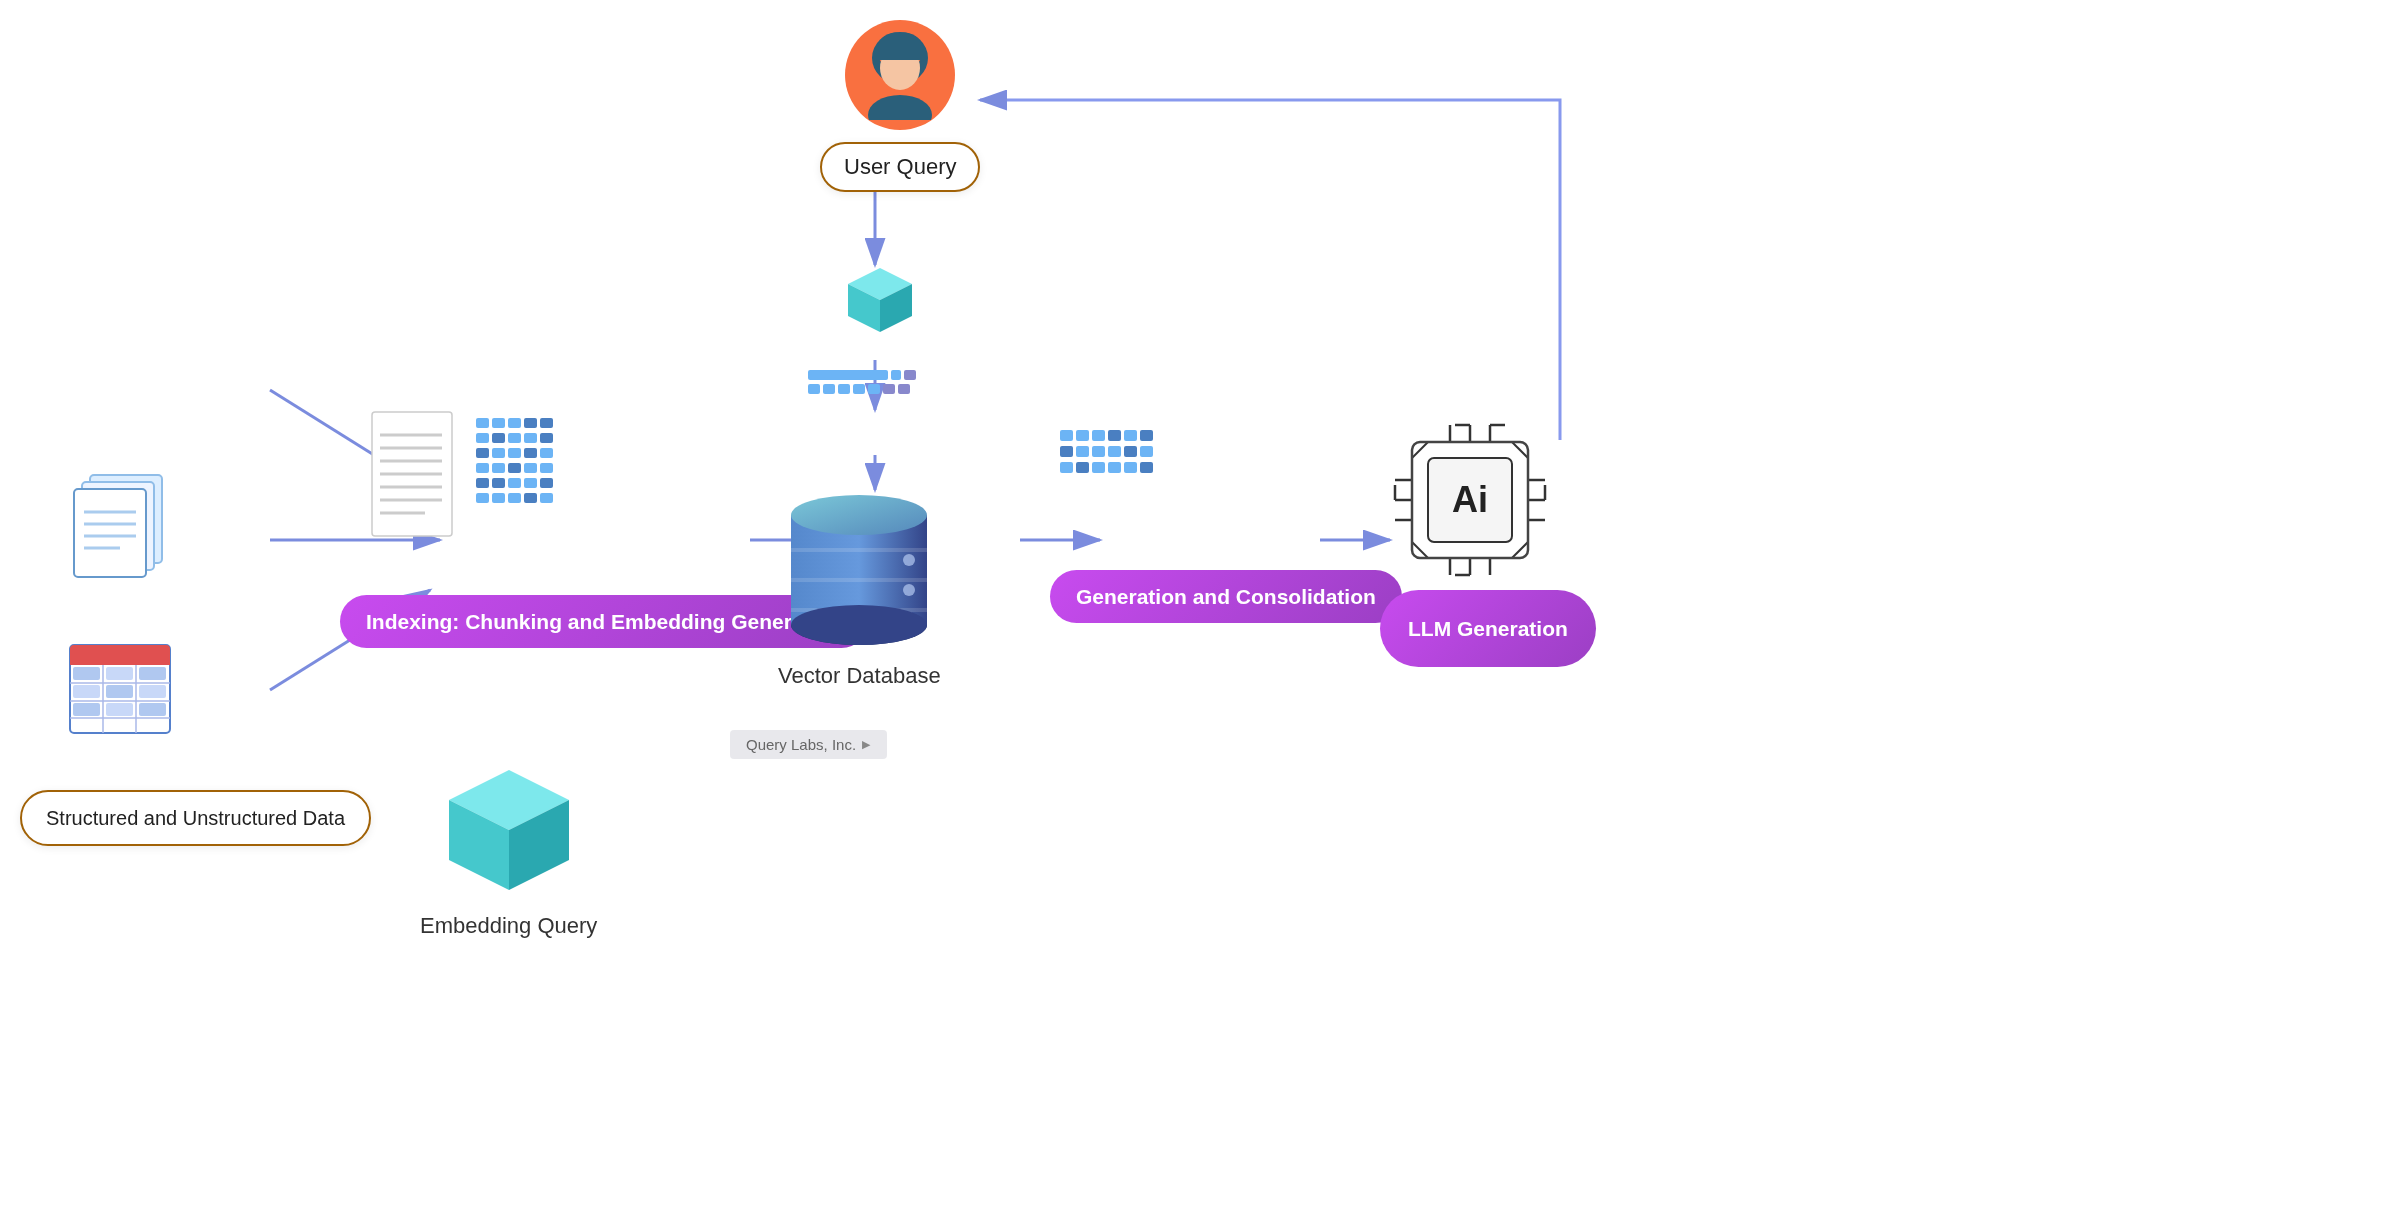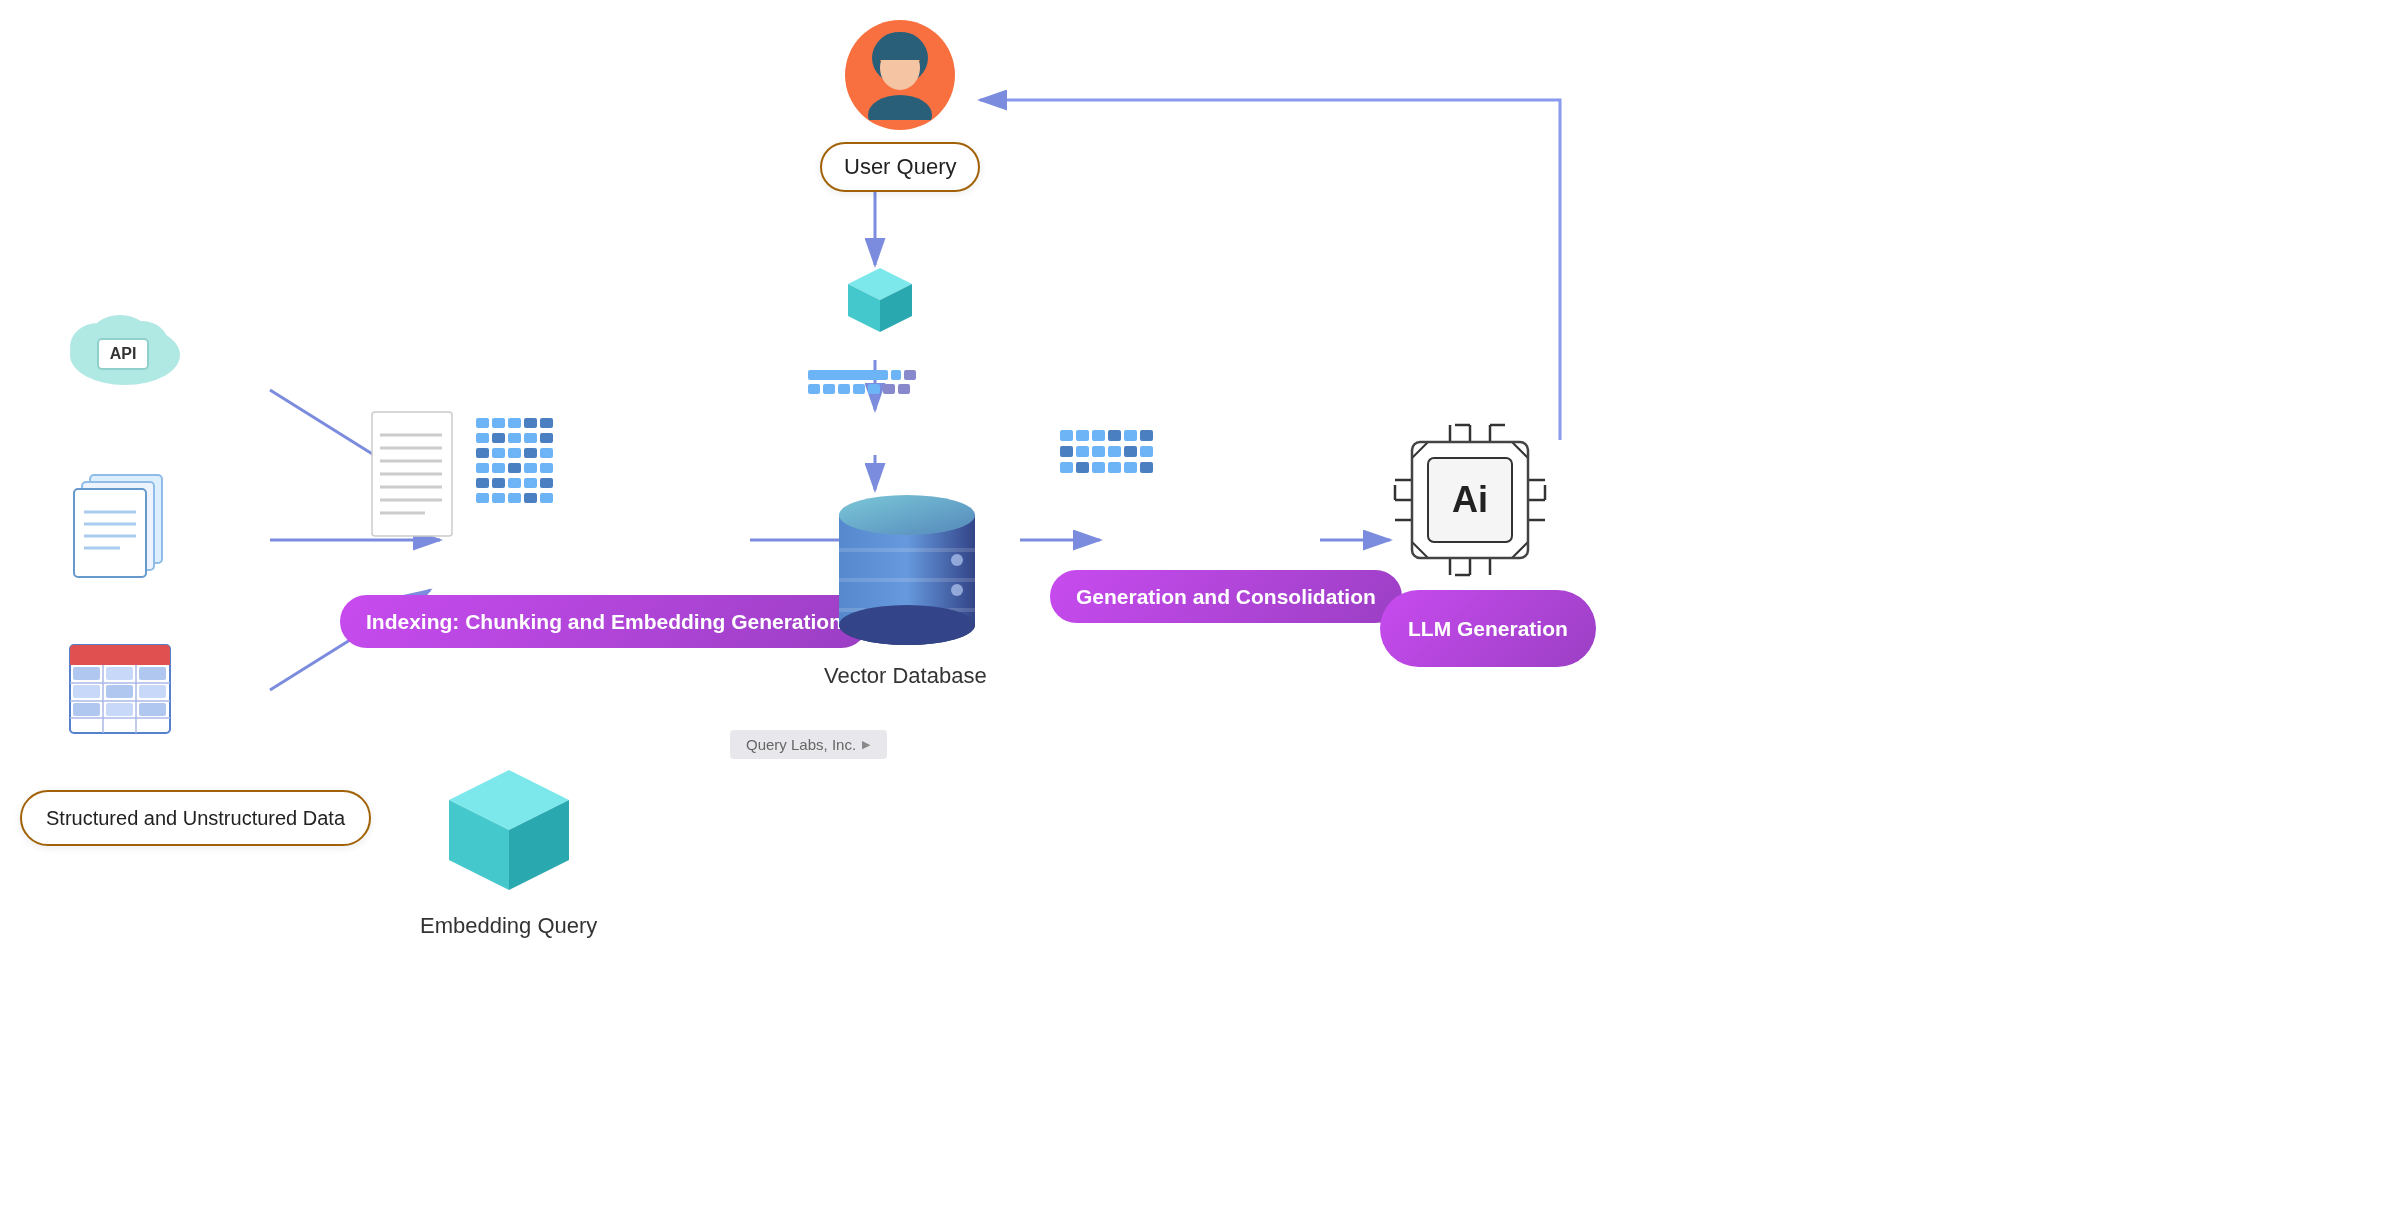--- a/index.html
+++ b/index.html
@@ -195,32 +195,20 @@
           <div style="width:12px;height:10px;background:#6cb4f5;border-radius:2px;"></div>
           <div style="width:12px;height:10px;background:#6cb4f5;border-radius:2px;"></div>
           <div style="width:12px;height:10px;background:#6cb4f5;border-radius:2px;"></div>
           <div style="width:12px;height:10px;background:#8888cc;border-radius:2px;"></div>
           <div style="width:12px;height:10px;background:#8888cc;border-radius:2px;"></div>
         </div>
       </div>
     </div>
   </div>
 
-  <div class="node" style="left:60px; top:295px;">
-    <svg width="130" height="100" viewBox="0 0 130 100">
-
-      <ellipse cx="65" cy="60" rx="55" ry="30" fill="#b0e8e4"></ellipse>
-      <ellipse cx="38" cy="52" rx="28" ry="24" fill="#b0e8e4"></ellipse>
-      <ellipse cx="82" cy="48" rx="26" ry="22" fill="#b0e8e4"></ellipse>
-      <ellipse cx="60" cy="42" rx="30" ry="22" fill="#b0e8e4"></ellipse>
-
-      <rect x="38" y="44" width="50" height="30" rx="4" fill="#fff" stroke="#90d0cc" stroke-width="2"></rect>
-      <text x="63" y="64" text-anchor="middle" font-size="16" font-weight="700" fill="#333">API</text>
-    </svg>
-  </div>
 
   <div class="node" style="left:60px; top:460px;">
     <svg width="120" height="120" viewBox="0 0 120 120">
 
       <rect x="30" y="15" width="72" height="88" rx="4" fill="#ddeeff" stroke="#90bde8" stroke-width="2"></rect>
 
       <rect x="22" y="22" width="72" height="88" rx="4" fill="#eef4ff" stroke="#90bde8" stroke-width="2"></rect>
 
       <rect x="14" y="29" width="72" height="88" rx="4" fill="#fff" stroke="#6699cc" stroke-width="2"></rect>
 
@@ -334,21 +322,21 @@
 
       <polygon points="75,10 135,40 75,70 15,40" fill="#7de8ec"></polygon>
 
       <polygon points="15,40 75,70 75,130 15,100" fill="#45c8cc"></polygon>
 
       <polygon points="135,40 75,70 75,130 135,100" fill="#2aa8b0"></polygon>
     </svg>
     <div class="node-label">Embedding Query</div>
   </div>
 
-  <div class="node" style="left:824px; top:470px; align-items:flex-end;">
+  <div class="node" style="left:778px; top:470px; align-items:center;">
     <svg width="160" height="180" viewBox="0 0 160 180">
 
       <defs>
         <linearGradient id="cylGrad" x1="0%" y1="0%" x2="100%" y2="0%">
           <stop offset="0%" style="stop-color:#5588cc"></stop>
           <stop offset="50%" style="stop-color:#6699dd"></stop>
           <stop offset="100%" style="stop-color:#334488"></stop>
         </linearGradient>
         <linearGradient id="topGrad" x1="0%" y1="0%" x2="100%" y2="100%">
           <stop offset="0%" style="stop-color:#7bc8d8"></stop>

